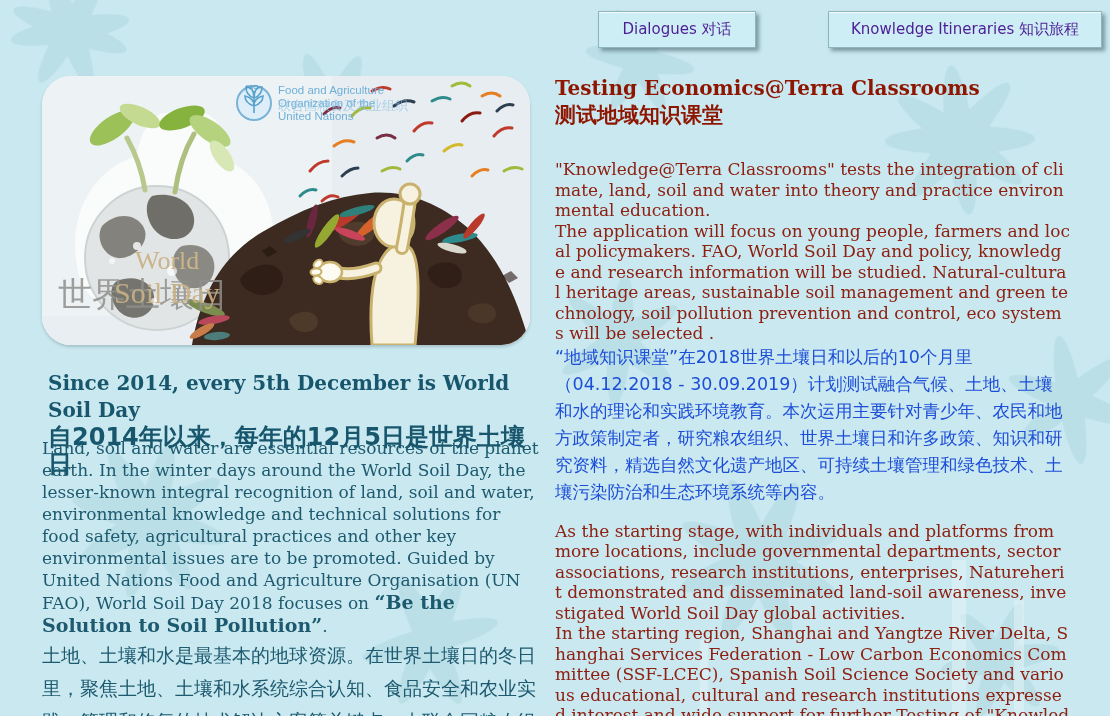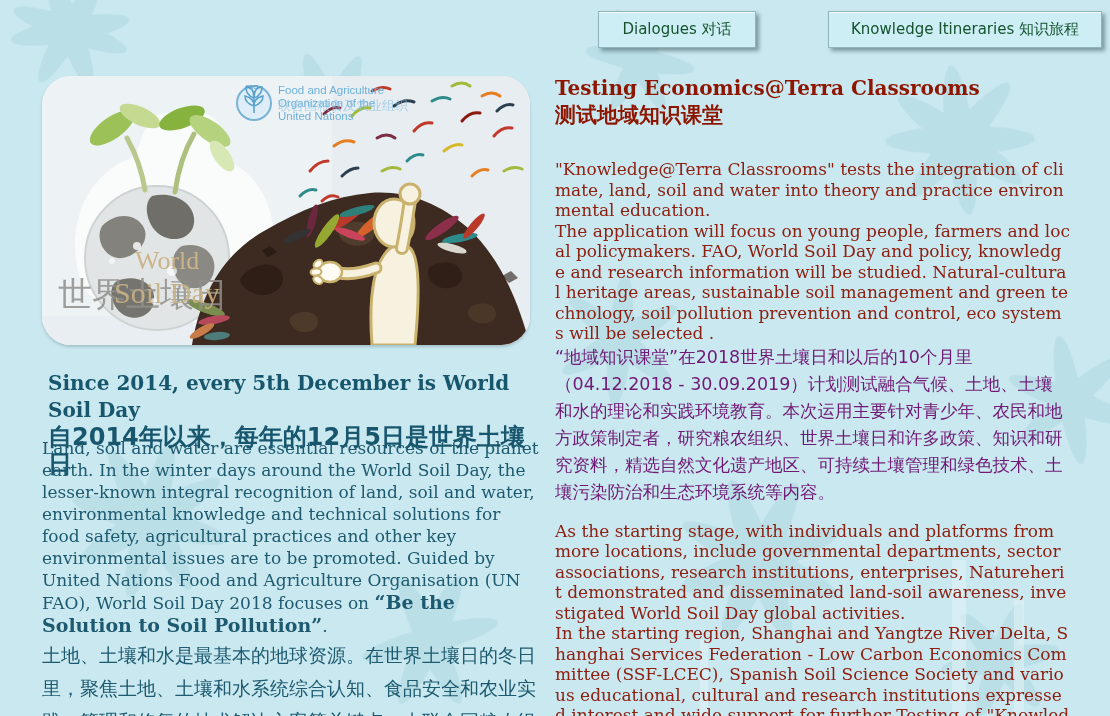--- a/index.html
+++ b/index.html
@@ -16,21 +16,21 @@
     font-family:"DejaVu Sans","Liberation Sans",sans-serif;
     font-weight:bold;font-style:italic;font-size:19px;color:#0d0d0d;
     letter-spacing:.4px;white-space:nowrap;
   }
   .nav-btn{
     position:absolute;top:11px;height:37px;
     background:#cdeef5;
     border:1px solid #8fb4bd;
     box-shadow:3px 3px 4px rgba(30,55,65,.45), inset 0 1px 0 rgba(255,255,255,.8);
     font-family:"DejaVu Sans","Liberation Sans",sans-serif;
-    font-size:15px;color:#14532d;cursor:pointer;
+    font-size:15px;color:#4c1d95;cursor:pointer;
     display:flex;align-items:center;justify-content:center;
   }
   .btn-dialogues{left:598px;width:158px;}
   .btn-itineraries{left:828px;width:274px;}
 
   .poster{
     position:absolute;left:42px;top:76px;width:488px;height:269px;
     background:#edf2f5;overflow:hidden;
     box-shadow:0 2px 3px rgba(60,80,90,.25);
     border-radius:29px;
@@ -53,21 +53,21 @@
 
   .right-col{position:absolute;left:555px;top:76px;width:515px;color:#8e2012;}
   .right-heading{
     font-size:20px;font-weight:bold;color:#8e1500;line-height:25px;
   }
   .right-heading .zh{font-family:"DejaVu Sans","Liberation Sans",sans-serif;font-size:21px;line-height:29px;}
   .right-para{margin-top:29px;font-size:17px;line-height:20.5px;}
   .right-para .en-line{word-break:break-all;}
   .right-para .zh-line{
     font-family:"DejaVu Sans","Liberation Sans",sans-serif;
-    font-size:17.5px;line-height:27px;color:#701a75;
+    font-size:17.5px;line-height:27px;color:#1d4ed8;
   }
   .right-para.second{margin-top:15px;}
 </style>
 </head>
 <body>
 
 <svg class="bg-pattern" width="1110" height="716" viewBox="0 0 1110 716">
   <g fill="#9fcdda" opacity="0.35">
     <g transform="translate(70,30) rotate(20)">
       <ellipse rx="60" ry="12" transform="rotate(0)"></ellipse>

